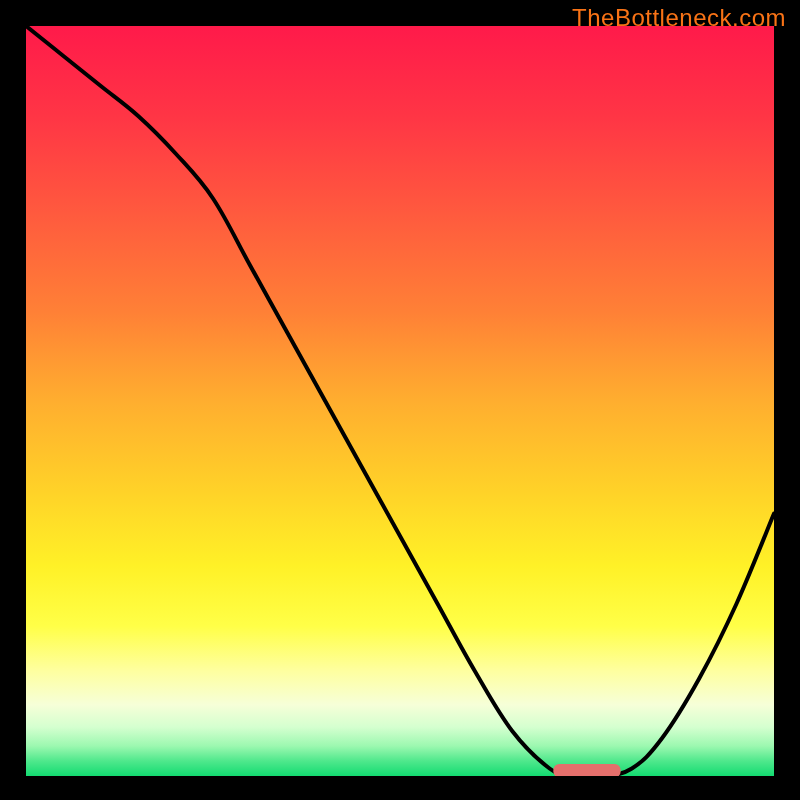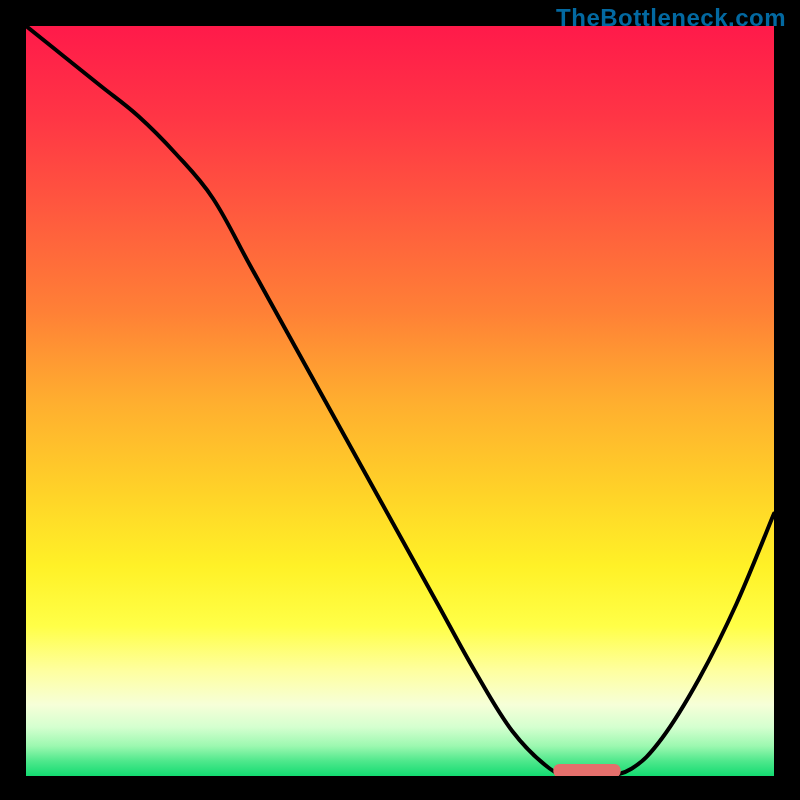--- a/index.html
+++ b/index.html
@@ -15,24 +15,24 @@
     top: 0;
     left: 0;
     width: 800px;
     height: 800px;
     background: #000000;
   }
   .watermark {
     position: absolute;
     top: 4px;
     right: 14px;
-    color: #0369a1;
+    color: #f97316;
     font-family: Arial, Helvetica, sans-serif;
     font-size: 24px;
-    font-weight: 700;
+    font-weight: 400;
     letter-spacing: 0.5px;
     z-index: 10;
   }
   svg.plot {
     position: absolute;
     top: 26px;
     left: 26px;
     width: 748px;
     height: 750px;
   }

